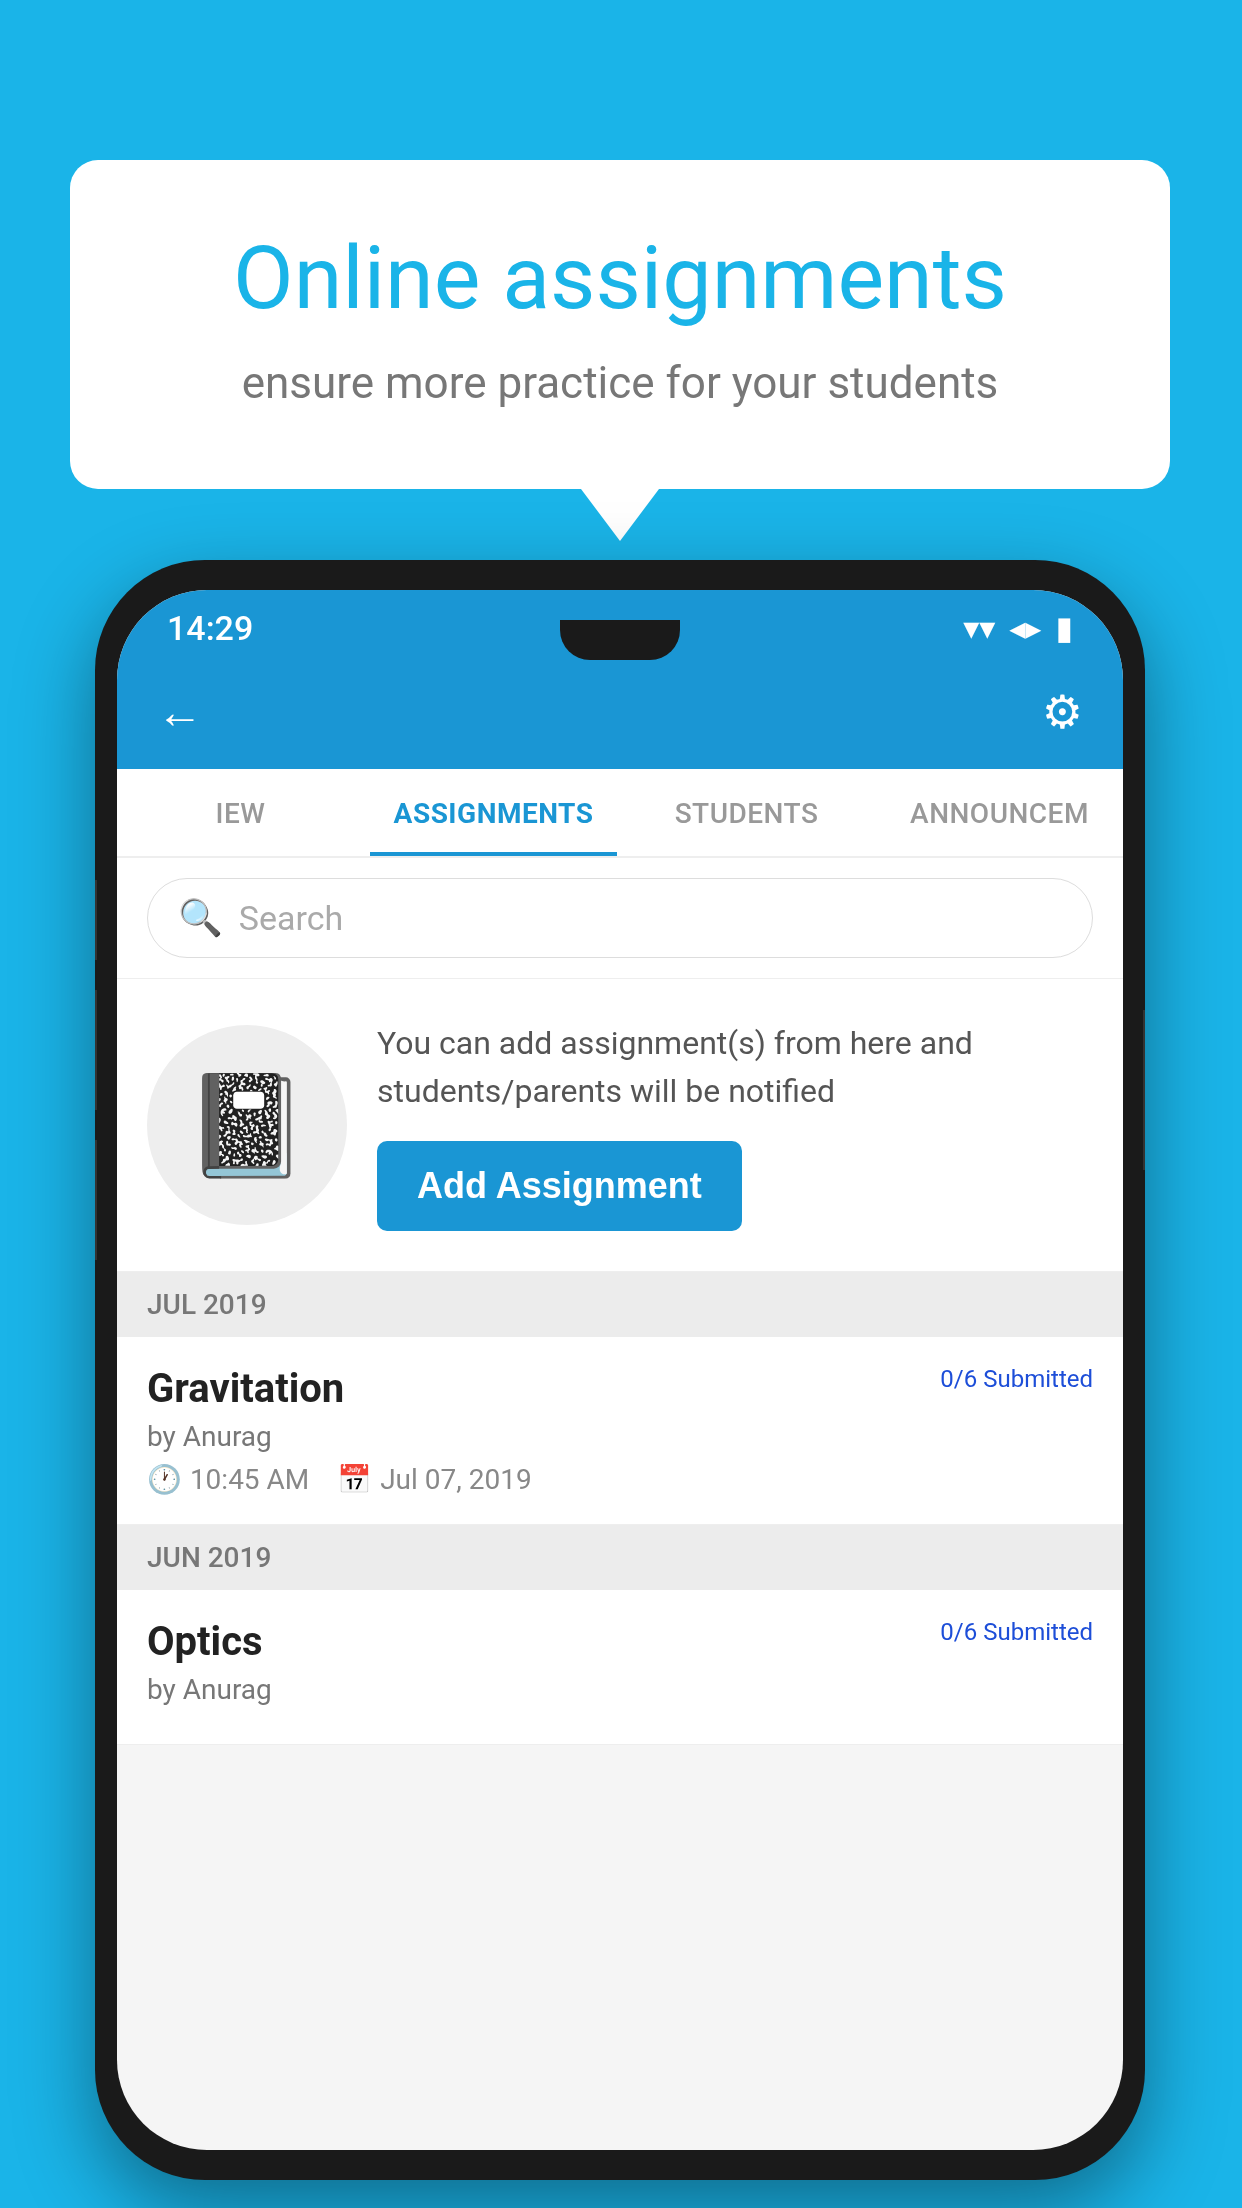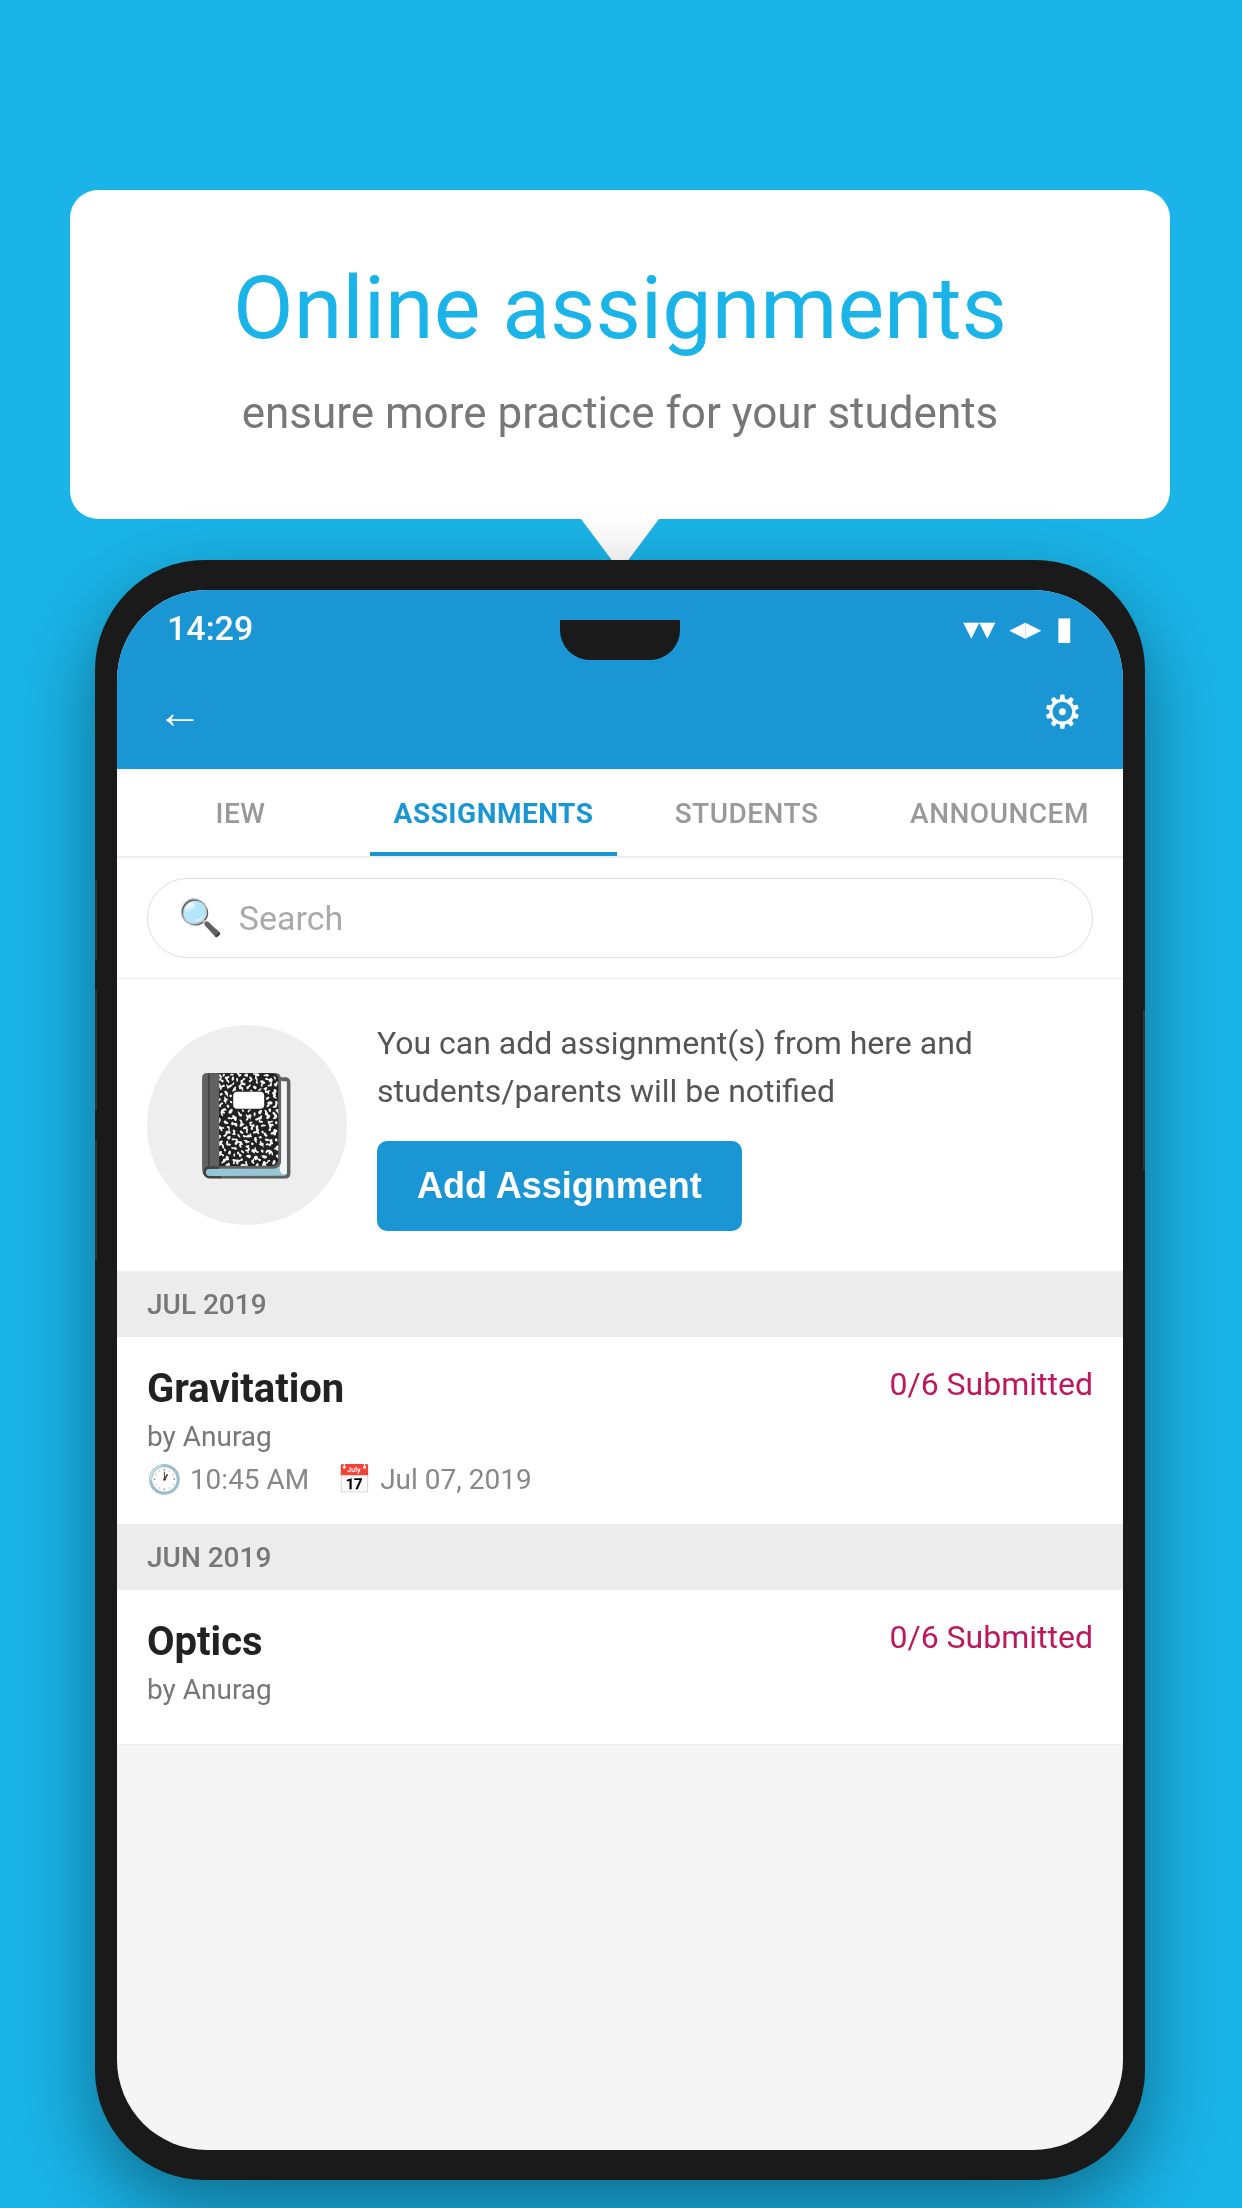--- a/index.html
+++ b/index.html
@@ -12,21 +12,20 @@
       position: relative;
       overflow: hidden;
     }
 
     
     .speech-bubble-container {
       position: absolute;
       top: 160px;
       left: 70px;
       width: 1100px;
-      margin-top: 30px;
     }
 
     .speech-bubble {
       background: white;
       border-radius: 28px;
       padding: 70px 80px 80px;
       text-align: center;
       position: relative;
     }
 
@@ -291,22 +290,22 @@
       margin-bottom: 8px;
     }
 
     .assignment-name {
       font-size: 40px;
       font-weight: 700;
       color: #222;
     }
 
     .assignment-submitted {
-      font-size: 32px;
-      color: #be185d;
+      font-size: 24px;
+      color: #1d4ed8;
     }
 
     .assignment-by {
       font-size: 28px;
       color: #777;
       margin-bottom: 10px;
     }
 
     .assignment-meta {
       display: flex;

